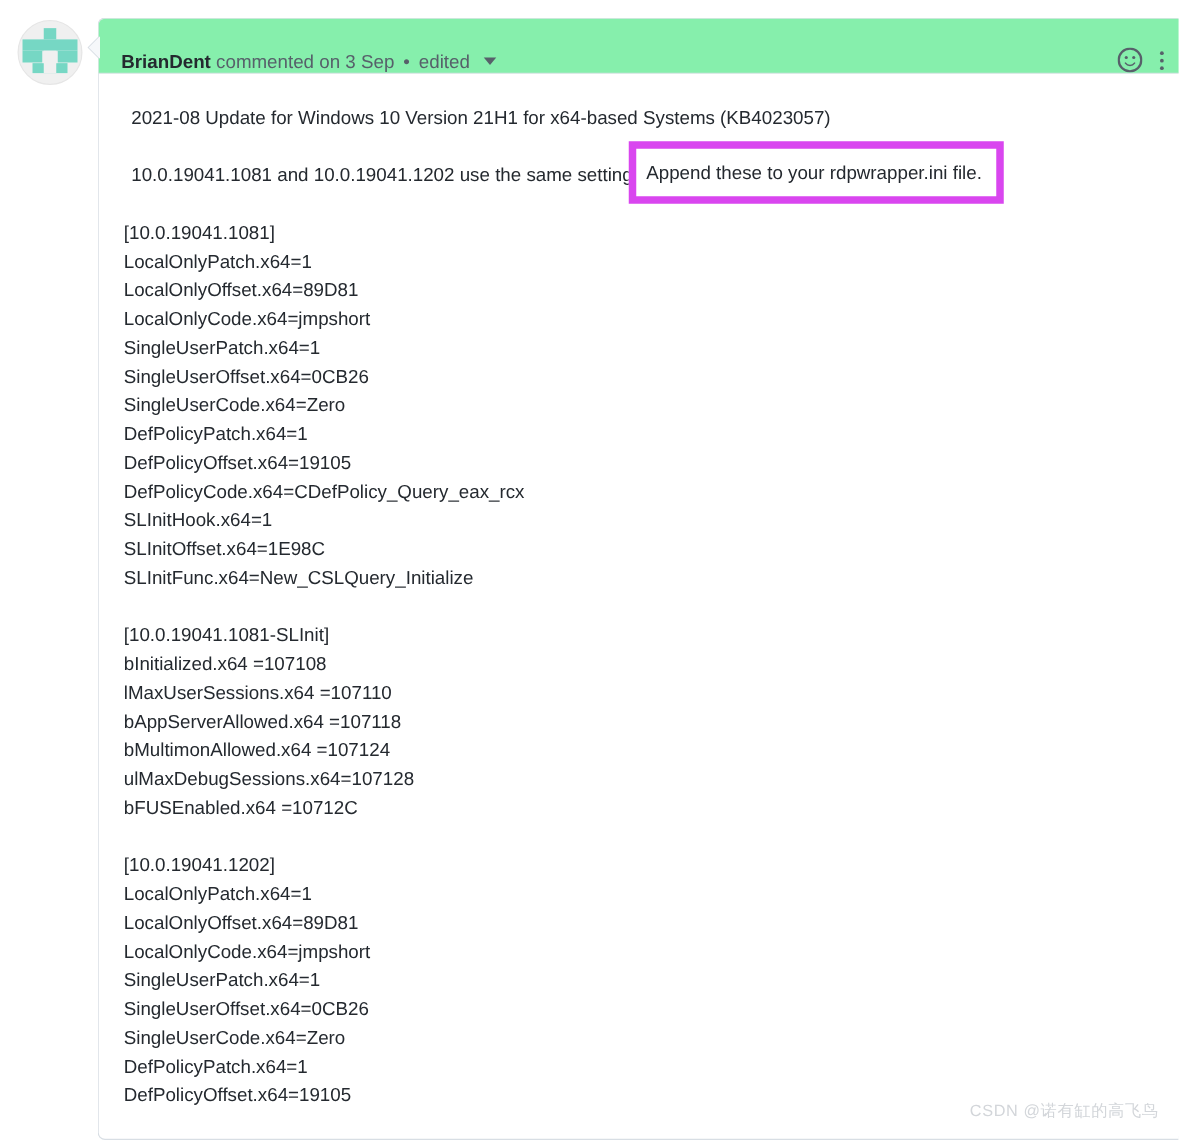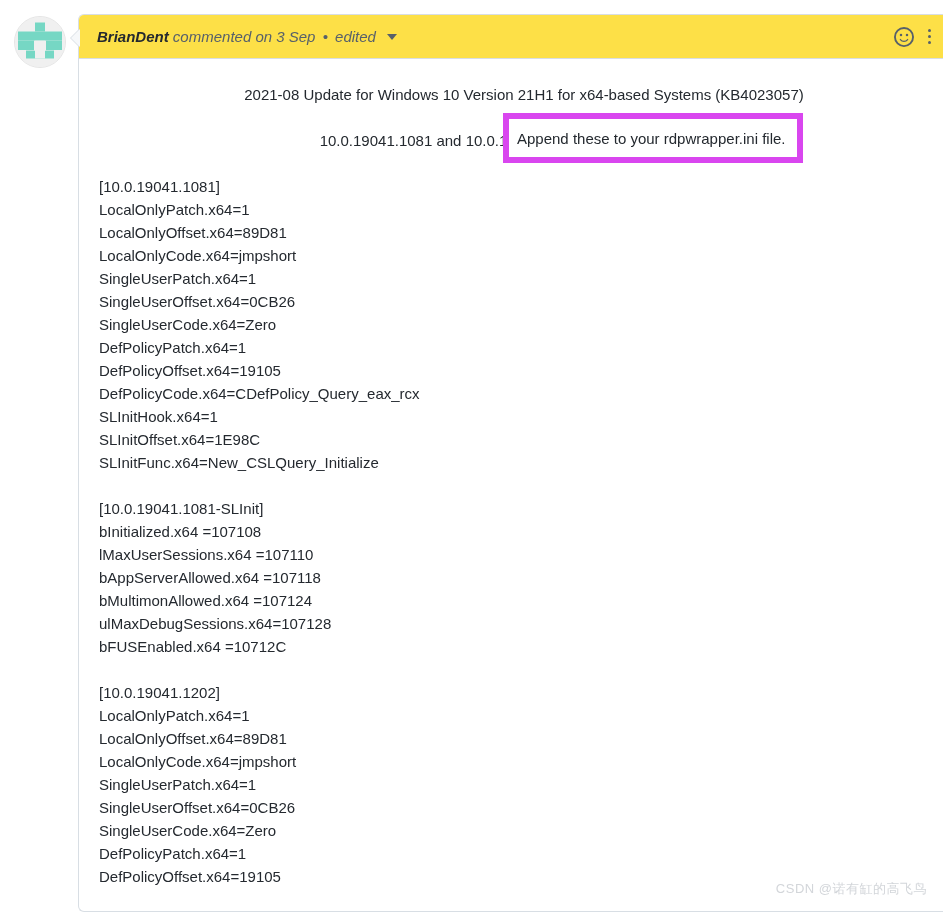--- a/index.html
+++ b/index.html
@@ -70,29 +70,28 @@
     position: absolute;
     left: -8px;
     top: 14px;
     width: 0; height: 0;
     border-top: 9px solid transparent;
     border-bottom: 9px solid transparent;
     border-right: 9px solid #f6f8fa;
   }
 
   .comment-header {
-    background: #fde047;
+    background: #86efac;
     border-bottom: 1px solid #d8dee4;
     border-radius: 5px 0 0 0;
     height: 44px;
     display: flex;
-    align-items: center;
+    align-items: flex-end;
     padding: 0 10px 0 18px;
     box-sizing: border-box;
-    font-style: italic;
   }
   .header-text {
     font-size: 15px;
     color: #57606a;
     white-space: nowrap;
   }
   .header-text .author {
     color: #24292f;
     font-weight: bold;
   }
@@ -130,21 +129,20 @@
   
   .comment-body {
     padding: 24px 0 0 20px;
     font-size: 15px;
     color: #24292f;
     line-height: 23px;
   }
   .para {
     margin: 0 0 23px 6px;
     white-space: nowrap;
-    text-align: center;
   }
   .cfg-block {
     margin: 0 0 23px 0;
   }
   .cfg-line {
     white-space: pre;
     line-height: 23px;
   }
   .orange-box {
     position: absolute;

